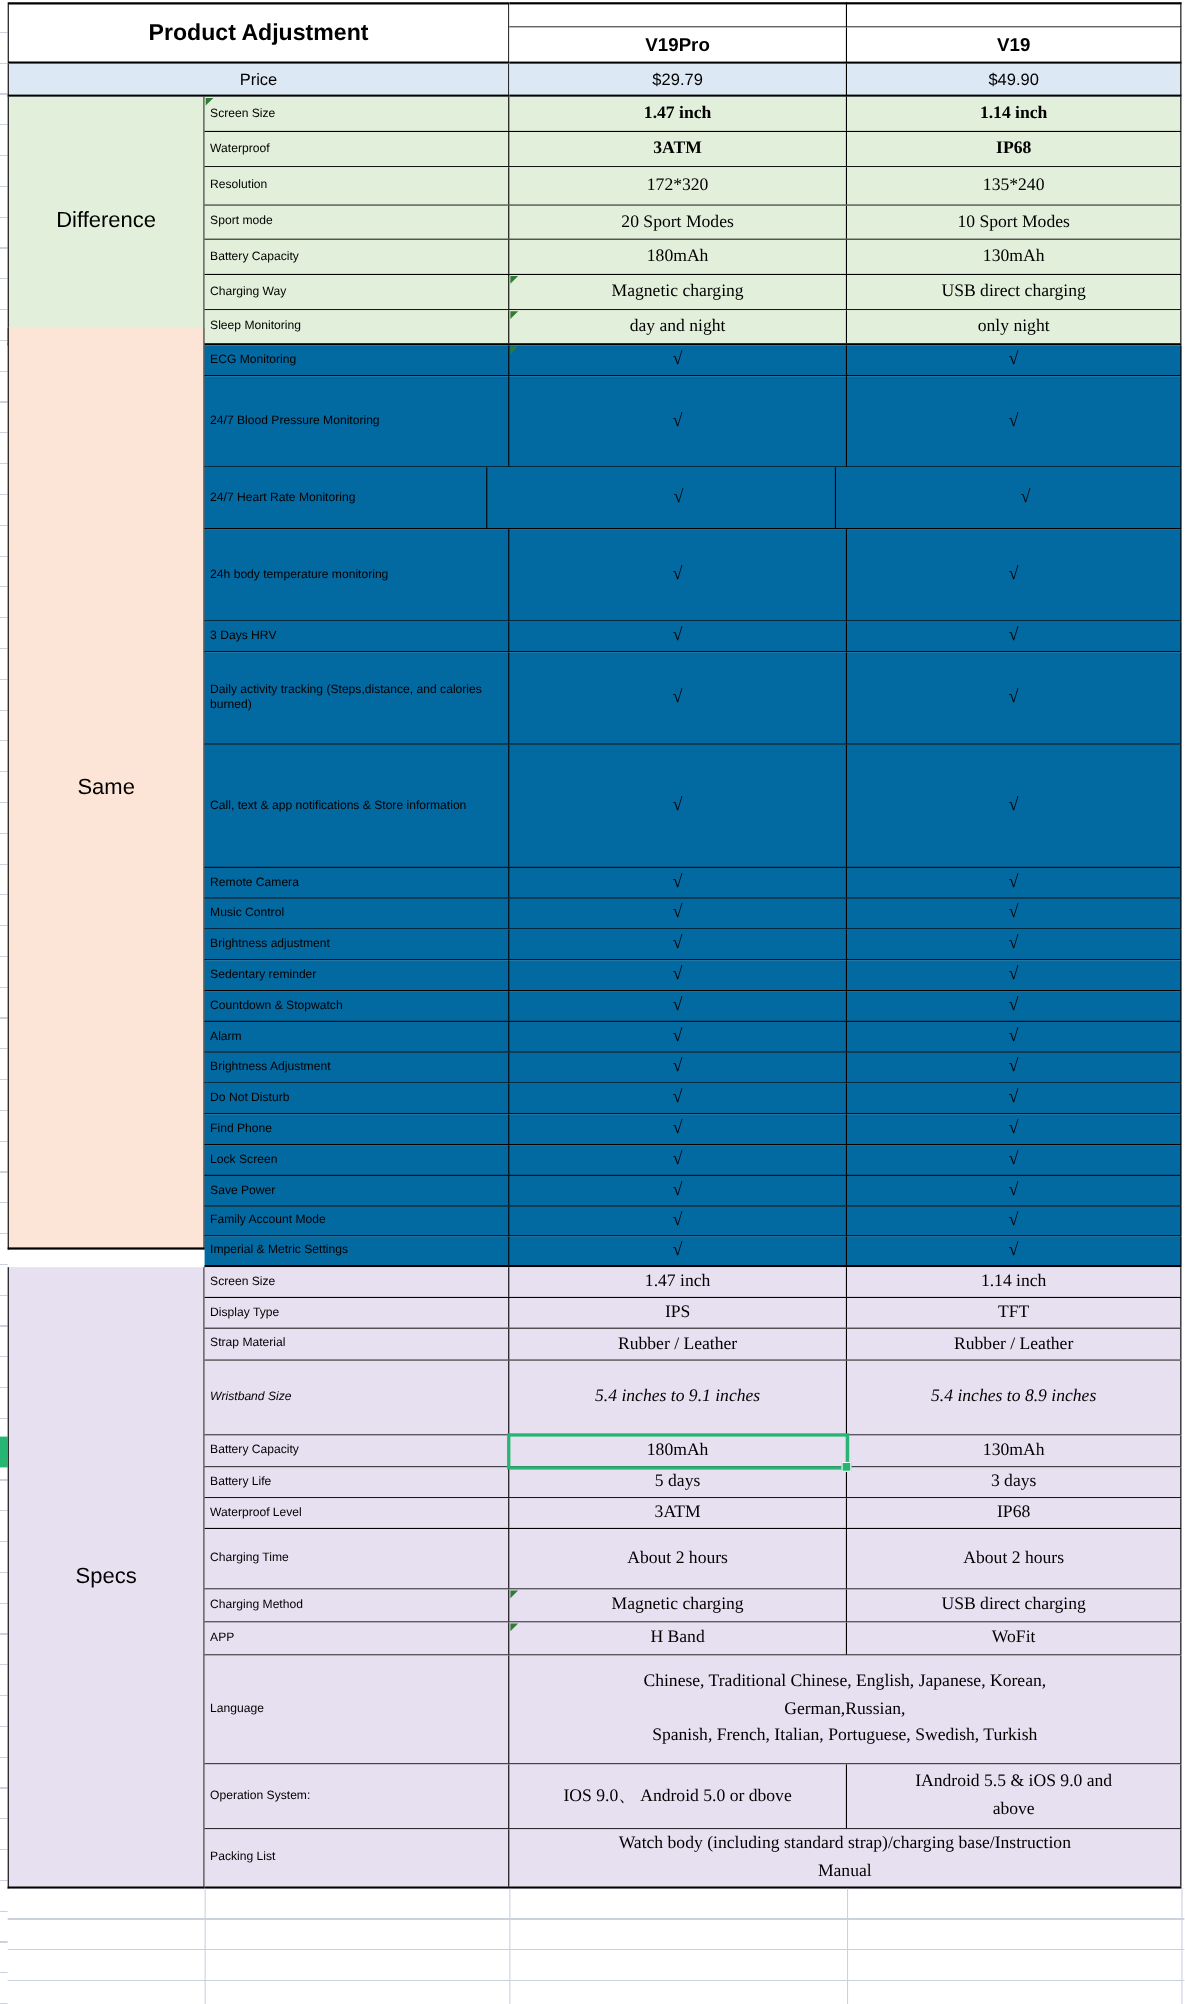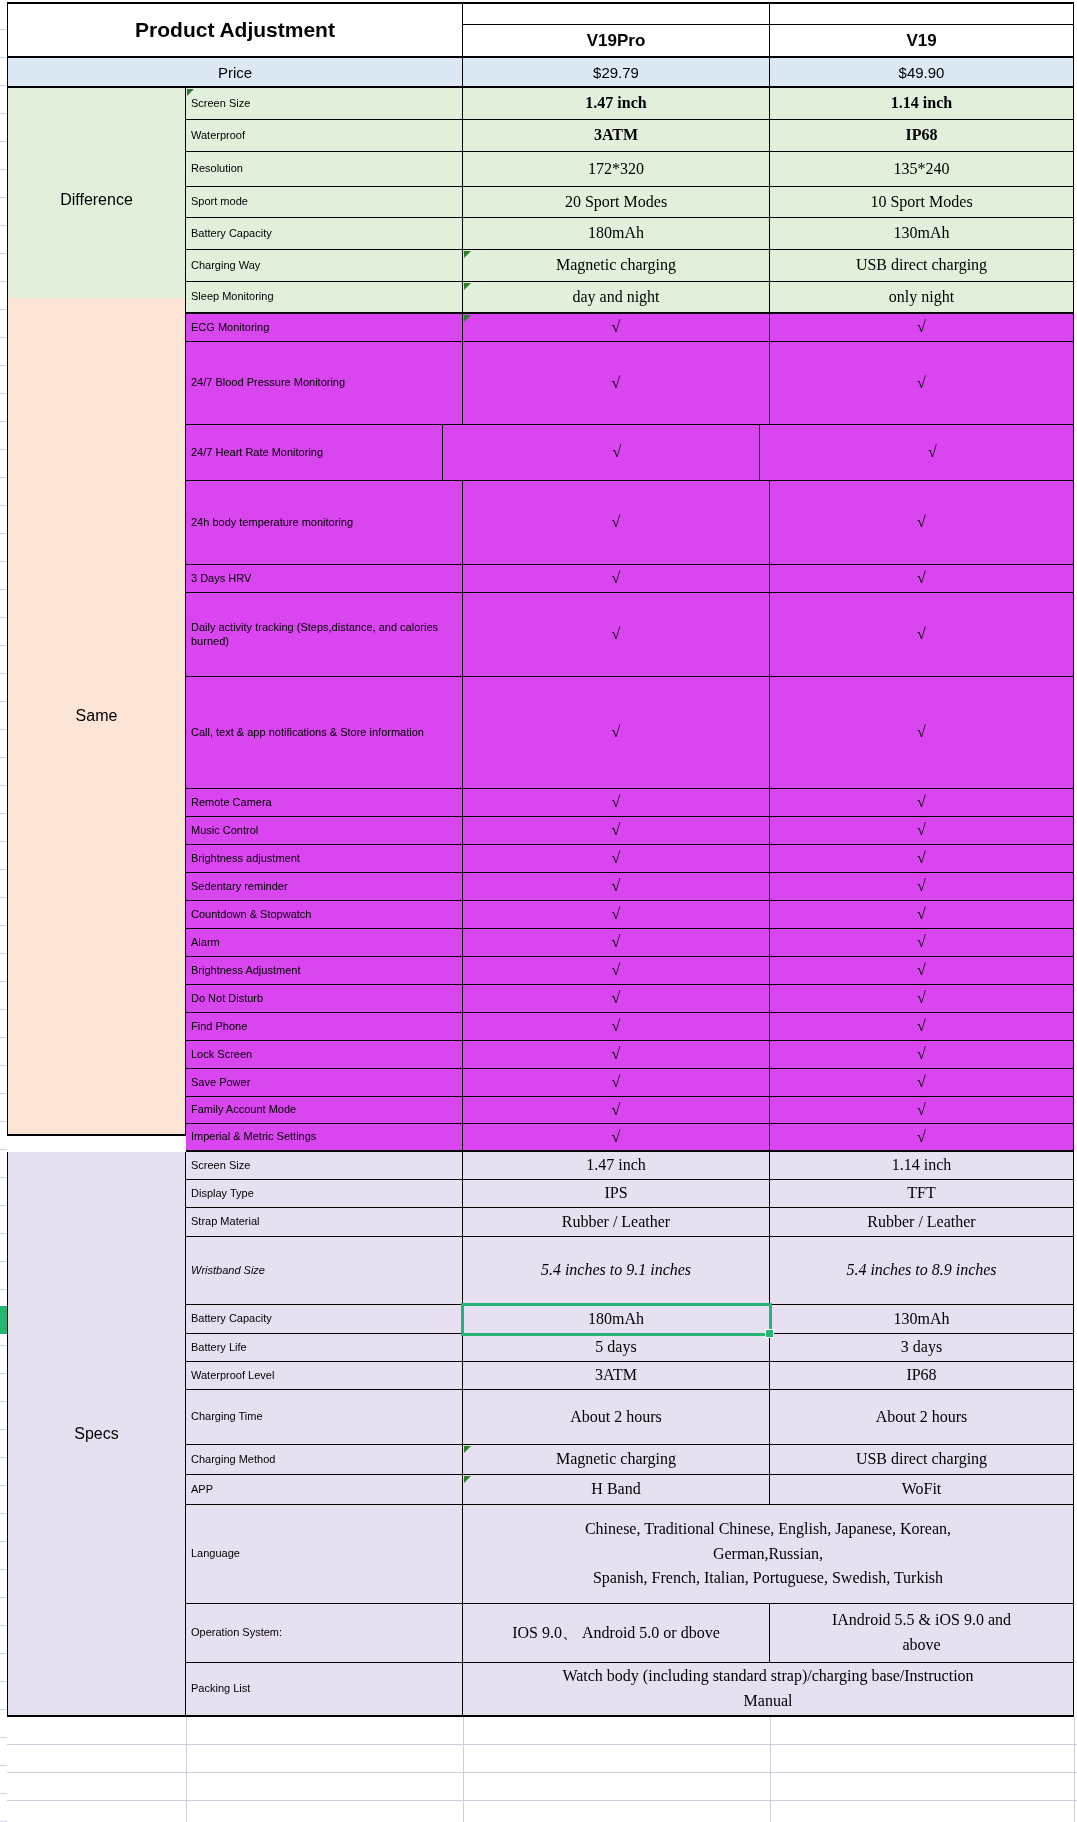--- a/index.html
+++ b/index.html
@@ -21,31 +21,31 @@
   .hdr{top:25px;height:33px;background:#fff;border-right:1px solid #000;border-bottom:2px solid #000;
        font-size:17px;font-weight:bold;}
 
   
   .price{top:58px;height:30px;background:#dce9f5;border-bottom:2px solid #000;
          border-right:1px solid #000;font-size:15px;}
   .pricelabel{left:7px;width:456px;border-left:1px solid #000;}
 
   
   .secA{left:7px;width:179px;border-left:1px solid #000;border-right:1px solid #000;
-        border-bottom:2px solid #000;font-size:16px;}
+        border-bottom:2px solid #000;font-size:20px;}
   .secA0{top:88px;height:226px;background:#e2efda;}
   .secA1{top:298px;height:838px;background:#fce4d6;}
   .secA2{top:1152px;height:565px;background:#e7e0f1;}
 
   
   #tbody{position:absolute;left:186px;top:88px;width:888px;}
   .row{display:flex;box-sizing:border-box;border-bottom:1px solid #000;}
   .row.send{border-bottom:2px solid #000;}
   .row.s0{background:#e2efda;}
-  .row.s1{background:#d946ef;}
+  .row.s1{background:#0369a1;}
   .row.s2{background:#e7e0f1;}
   .c{box-sizing:border-box;border-right:1px solid #000;display:flex;align-items:center;
      white-space:pre-line;}
   .lab{width:277px;justify-content:flex-start;padding:1px 3px 1px 5px;font-size:11px;line-height:1.22;}
   .val{font-family:"Liberation Serif",serif;font-size:16px;justify-content:center;text-align:center;
        line-height:1.55;padding:0 4px;}
   .vc{width:307px;}
   .vd{width:304px;}
   .vm{width:611px;}
   .b{font-weight:bold;}

